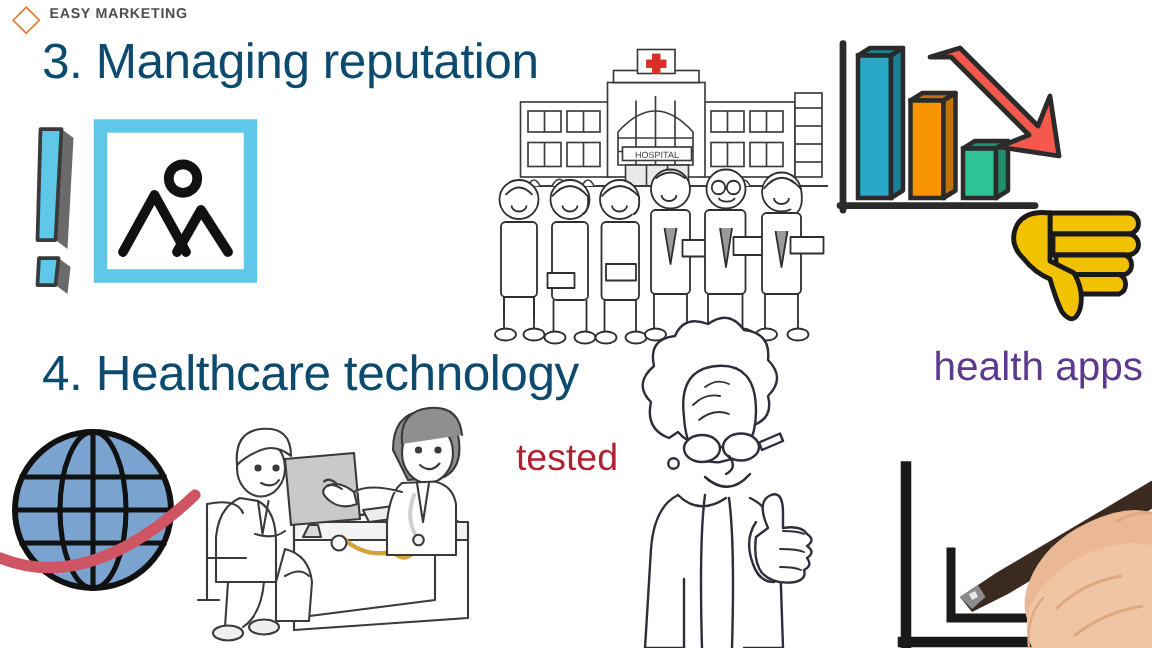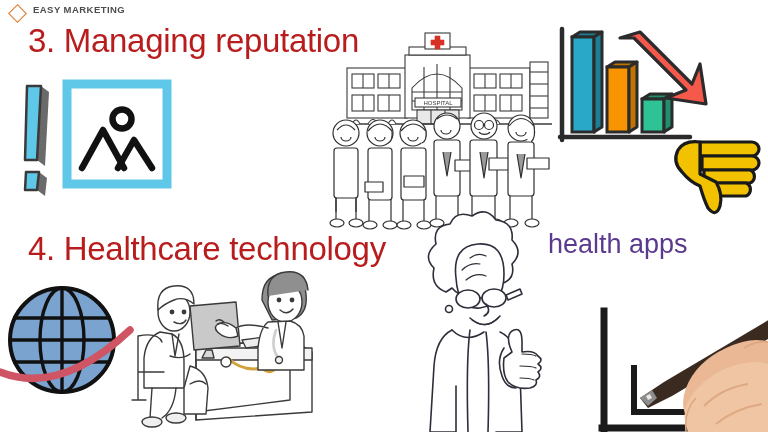--- a/index.html
+++ b/index.html
@@ -20,38 +20,38 @@
     font-size:9.5px; font-weight:bold; letter-spacing:.45px;
     color:#4d4d4d; font-family:"Liberation Sans", sans-serif;
   }
 
   
   .heading {
     position:absolute;
     font-family:"Liberation Sans", sans-serif;
     font-size:33px;
     font-weight:400;
-    color:#b91c1c;
+    color:#0c4a6e;
     letter-spacing:-.3px;
     white-space:nowrap;
   }
   #h3 { left:28px; top:22px; }
   #h4 { left:28px; top:230px; }
 
   
   .blk { position:absolute; white-space:nowrap; }
   .blk div { line-height:1.22; }
 
   #badpress {
     left:178px; top:80px; width:150px;
     text-align:center; color:#1c1c1c; font-size:25px;
   }
   #healthapps {
     left:548px; top:228px; width:214px;
-    text-align:left; color:#5b3a8e; font-size:27px;
+    text-align:right; color:#5b3a8e; font-size:27px;
   }
   #ttt {
     left:322px; top:290px; width:112px;
     text-align:center; color:#b02030; font-size:25px;
   }
 
   
   .layer { position:absolute; left:0; top:0; width:768px; height:432px;
            pointer-events:none; }
 </style>
@@ -69,20 +69,21 @@
 
   <div class="heading" id="h3">3. Managing reputation</div>
   <div class="heading" id="h4">4. Healthcare technology</div>
 
 
   <div class="blk" id="healthapps">
     <div>health apps</div>
   </div>
 
   <div class="blk" id="ttt">
+    <div>tested</div>
   </div>
 
   <svg class="layer" viewBox="0 0 768 432">
 
     <g>
       <path d="M41,86 L49,92 L45,166 L37,160 Z" fill="#6a6a6a"></path>
       <path d="M27,86 L41,86 L37,160 L25,160 Z" fill="#5fc8e8" stroke="#3a3a3a" stroke-width="2.5" stroke-linejoin="round"></path>
       <path d="M39,172 L47,178 L45,196 L37,190 Z" fill="#6a6a6a"></path>
       <path d="M26,172 L39,172 L37,190 L25,190 Z" fill="#5fc8e8" stroke="#3a3a3a" stroke-width="2.5" stroke-linejoin="round"></path>
     </g>

